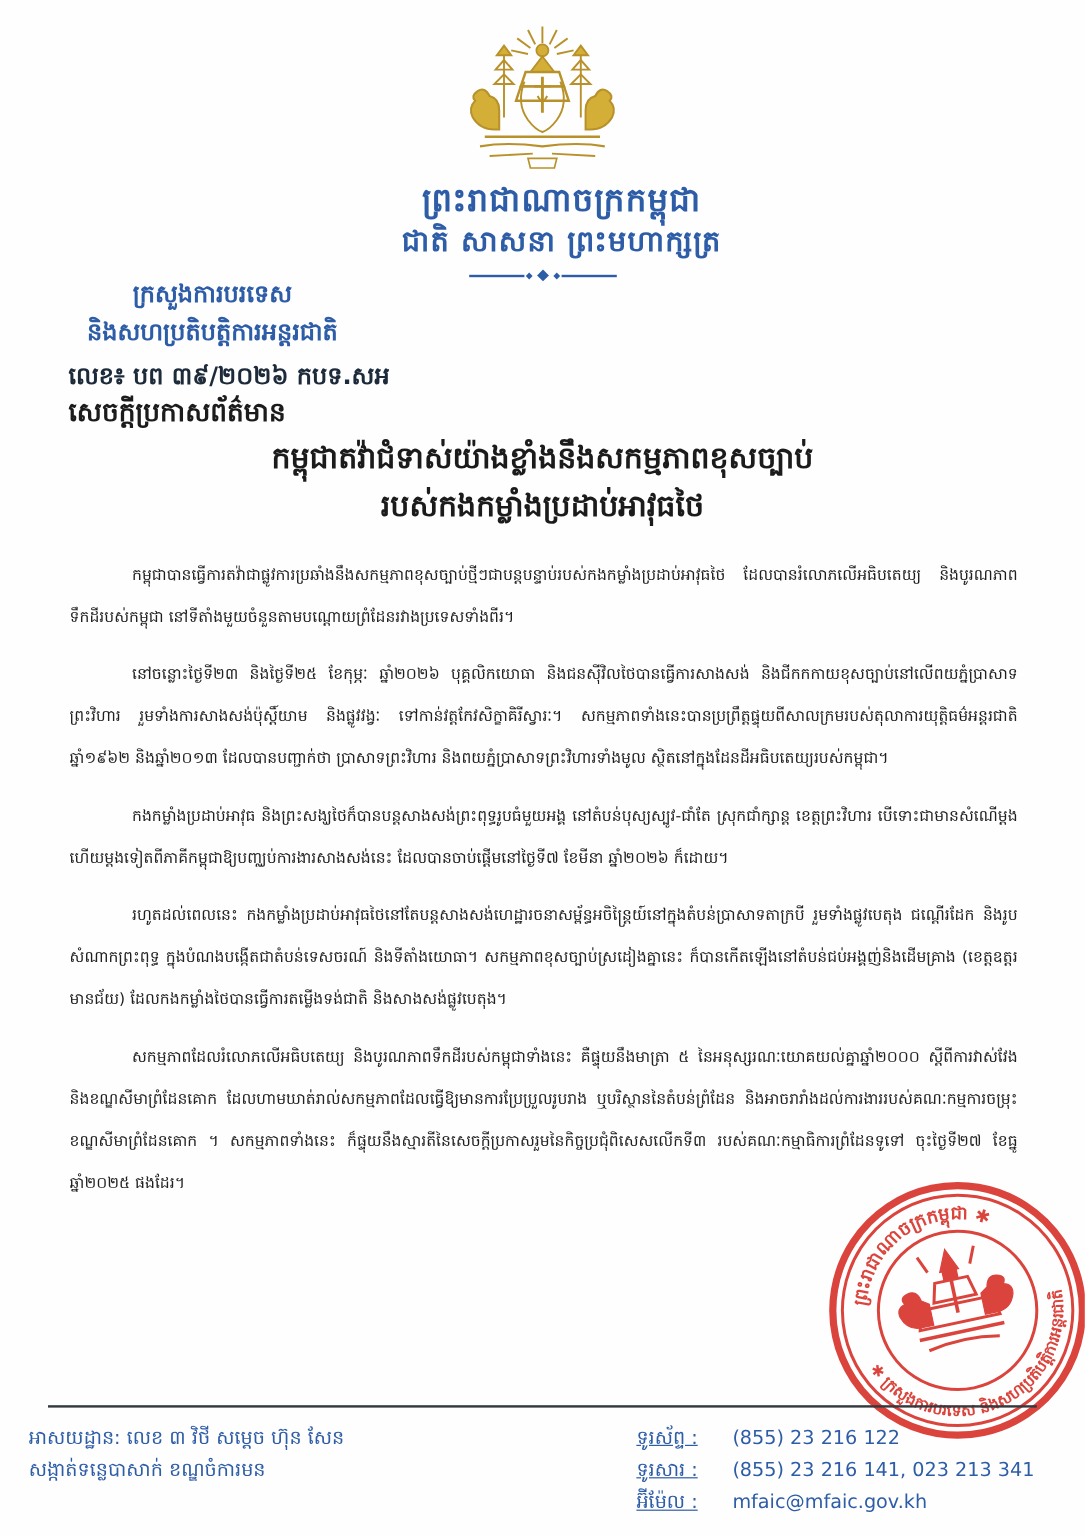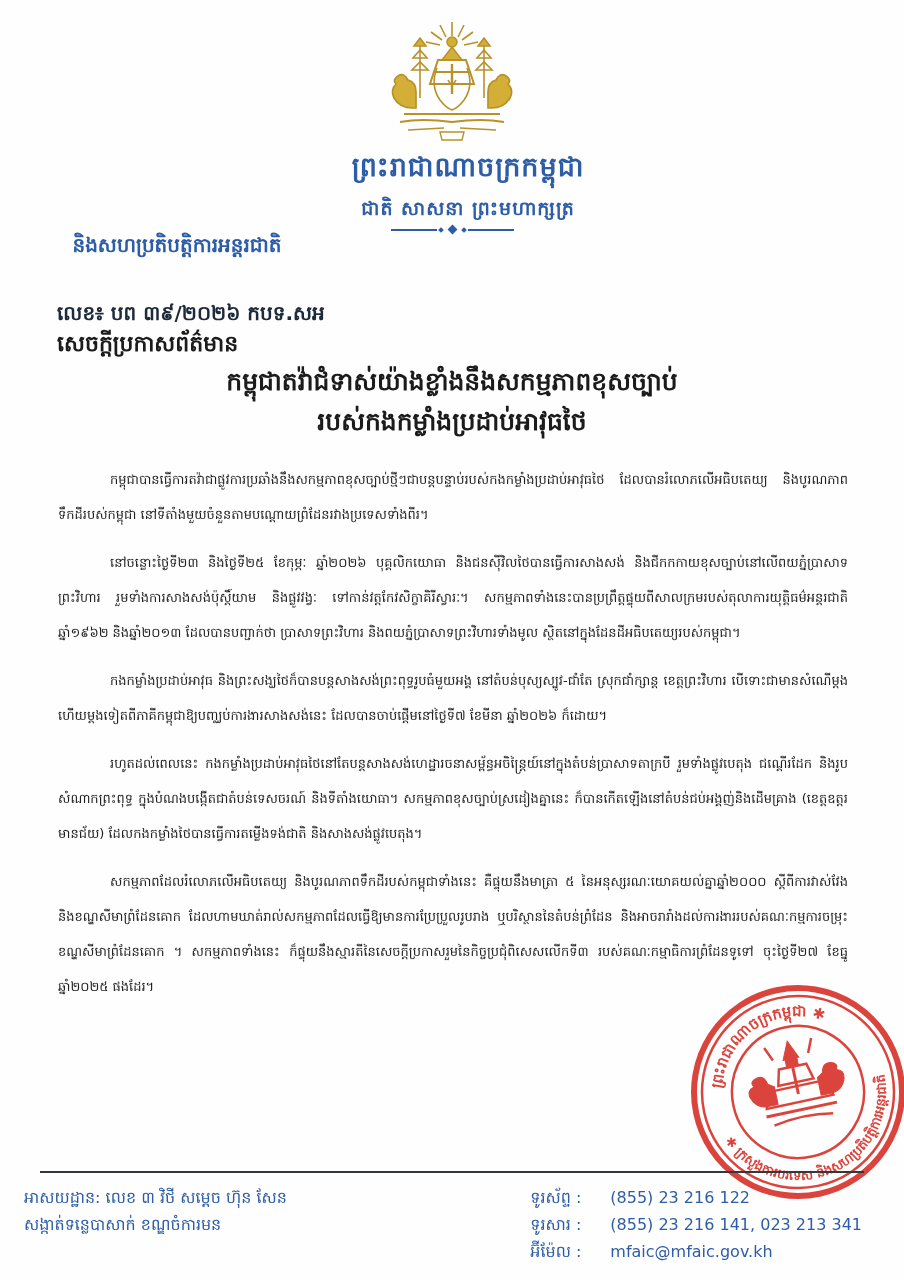--- a/index.html
+++ b/index.html
@@ -22,21 +22,21 @@
     display: flex; justify-content: center;
   }
   .motto {
     position: absolute; left: 0; right: 0;
     text-align: center;
     color: #2e5da7;
     font-weight: bold;
     margin-left: 32px;
   }
   .motto-1 { top: 150px; font-size: 27px; letter-spacing: 1px; }
-  .motto-2 { top: 196px; font-size: 19px; letter-spacing: 1px; }
+  .motto-2 { top: 186px; font-size: 24px; letter-spacing: 1px; }
   .ornament {
     position: absolute; top: 226px; left: 0; right: 0;
     display: flex; justify-content: center; align-items: center;
   }
   .ornament .line {
     width: 46px; height: 2px; background: #2e5da7;
   }
   .ornament .diamond {
     width: 7px; height: 7px; background: #2e5da7;
     transform: rotate(45deg); margin: 0 4px;
@@ -106,21 +106,21 @@
   }
   .footer {
     position: absolute;
     top: 1184px; left: 24px; right: 42px;
     display: flex; justify-content: space-between;
     color: #2e5da7;
     font-size: 16px;
     line-height: 27px;
   }
   .footer .contact-row { display: flex; }
-  .footer .contact-label { min-width: 74px; }
+  .footer .contact-label { min-width: 74px; text-decoration: underline; }
   .footer .contact-value { margin-left: 6px; }
 </style>
 </head>
 <body>
 
 <div class="page">
 
   <div class="emblem-wrap">
     <svg width="140" height="126" viewBox="0 0 140 126">
       <g stroke="#b8912a" fill="none" stroke-width="2">
@@ -174,20 +174,21 @@
   <div class="motto motto-2">ជាតិ សាសនា ព្រះមហាក្សត្រ</div>
   <div class="ornament">
     <span class="line"></span>
       <span class="dot"></span>
       <span class="diamond"></span>
       <span class="dot"></span>
       <span class="line"></span>
   </div>
 
   <div class="ministry">
+    <div>ក្រសួងការបរទេស</div>
     <div>និងសហប្រតិបត្តិការអន្តរជាតិ</div>
   </div>
 
   <div class="ref-row">
     <div class="ref-number">លេខ៖ បព ៣៩/២០២៦ កបទ.សអ</div>
     <div class="doc-type">សេចក្តីប្រកាសព័ត៌មាន</div>
   </div>
 
   <div class="doc-title">
     <div>កម្ពុជាតវ៉ាជំទាស់យ៉ាងខ្លាំងនឹងសកម្មភាពខុសច្បាប់</div>

